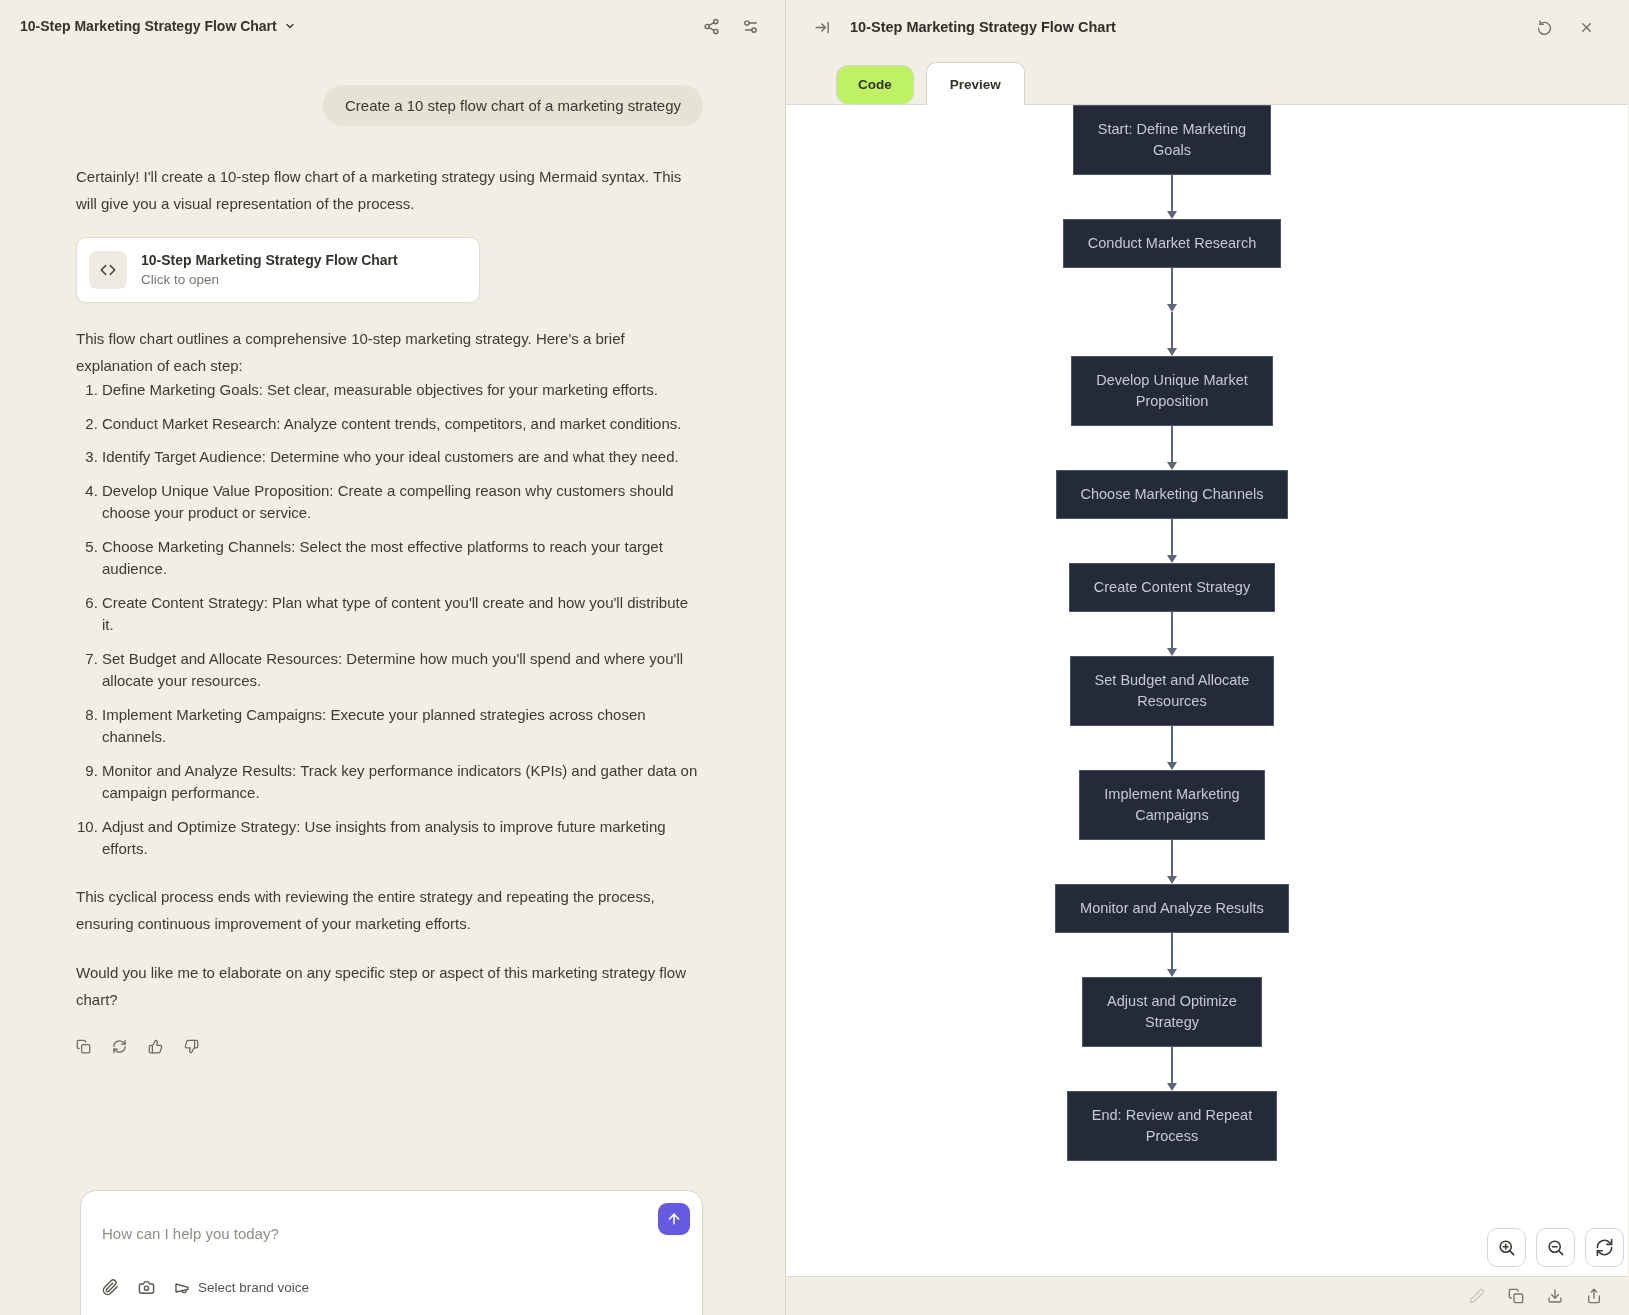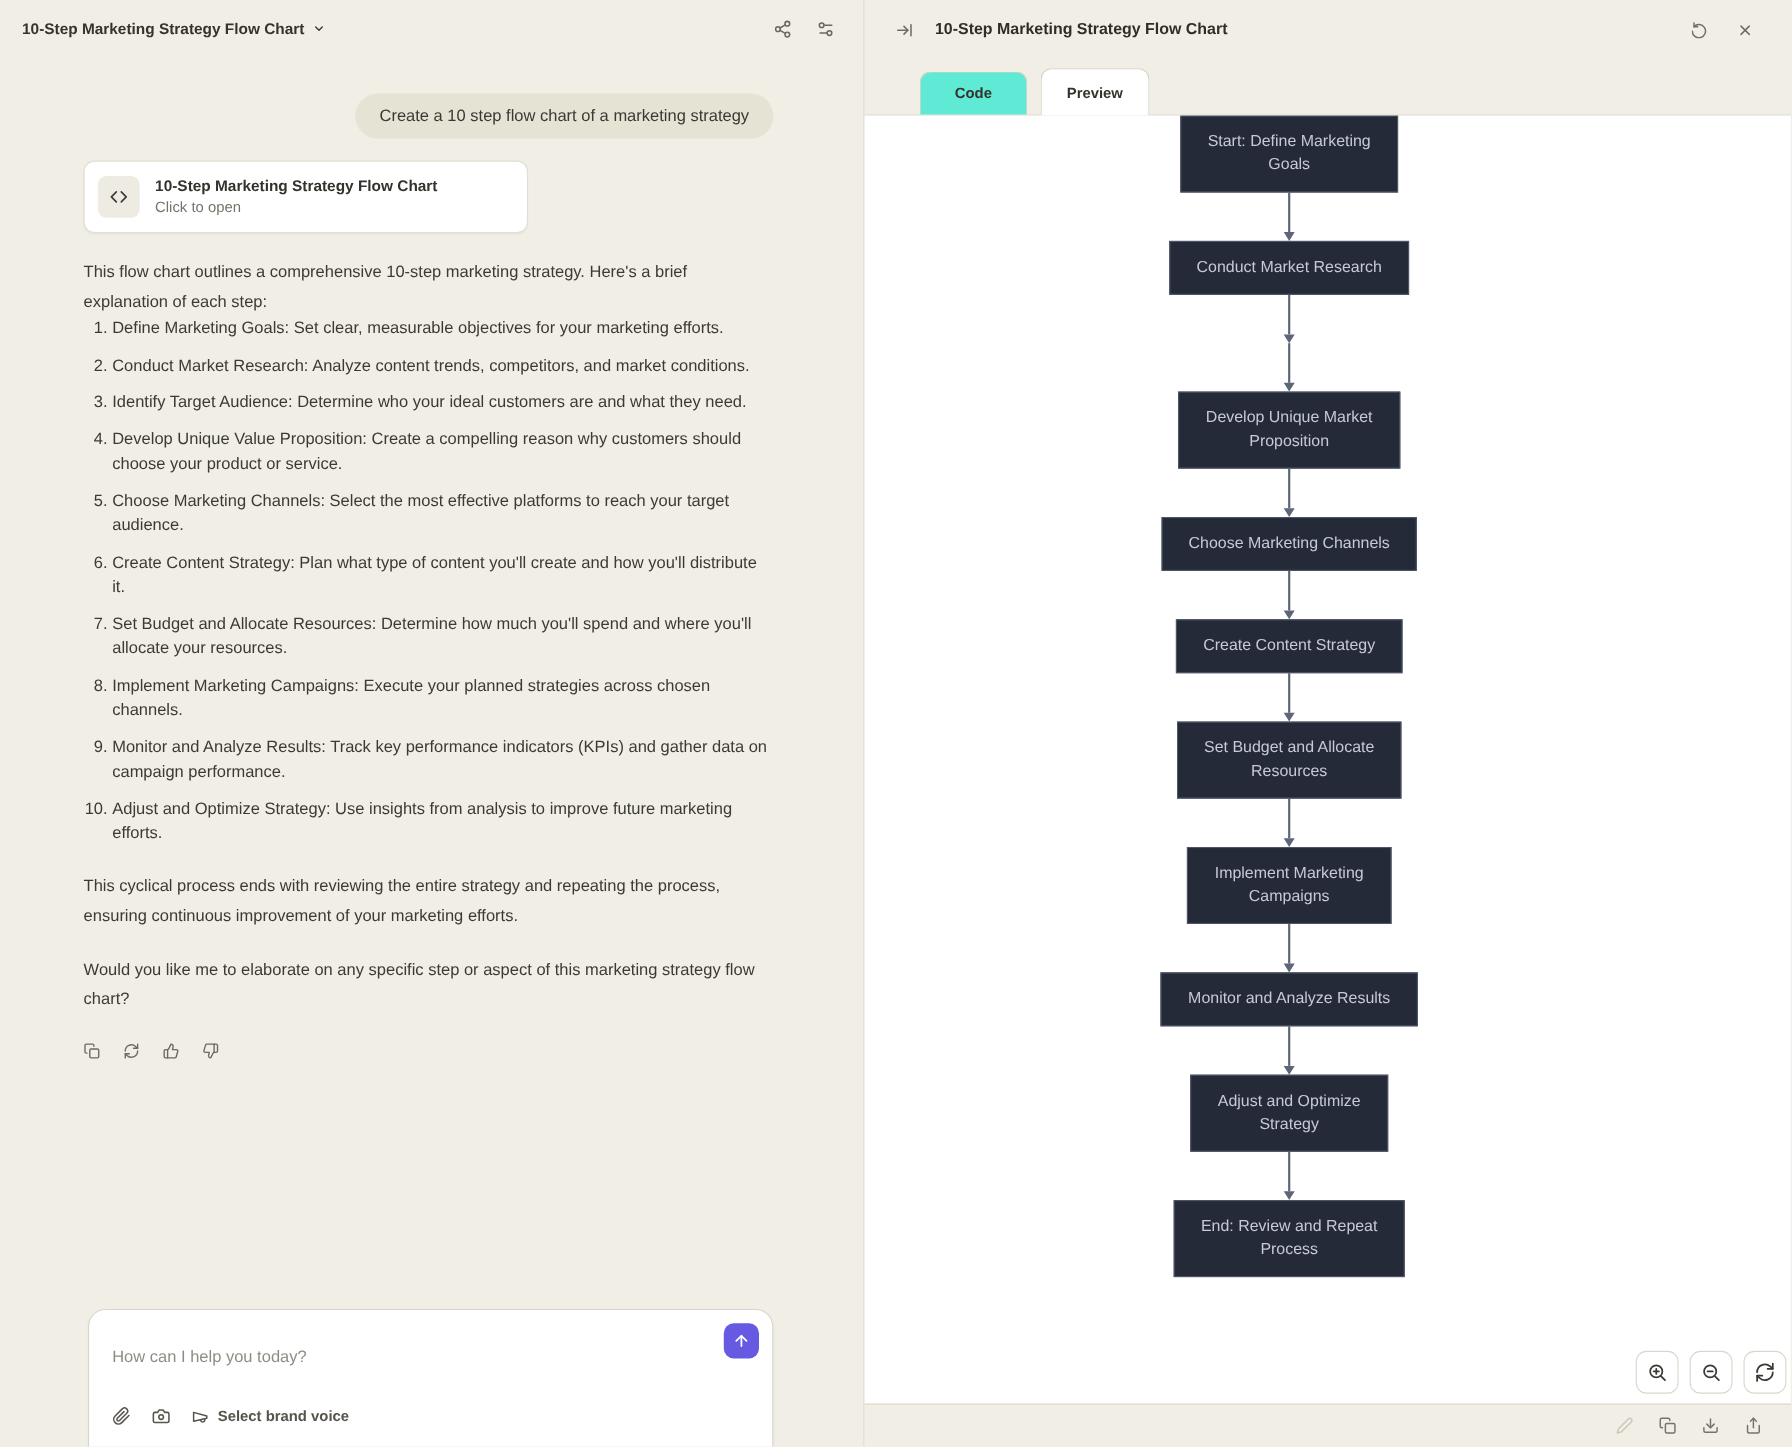--- a/index.html
+++ b/index.html
@@ -37,33 +37,33 @@
 
   .actions-row { display:flex; gap:21px; margin-top:26px; color:#6e6c63; }
   .actions-row .icon-btn { padding:0; }
 
   .composer { position:absolute; top:1190px; left:80px; width:623px; height:170px; background:#ffffff; border:1px solid #d9d7cc; border-radius:16px; box-shadow:0 1px 3px rgba(0,0,0,0.04); }
   .composer textarea { position:absolute; top:18px; left:0; width:100%; height:60px; border:none; outline:none; resize:none; background:transparent; padding:16px 56px 0 21px; font-family:"Liberation Sans", sans-serif; font-size:15px; color:#3c3b33; }
   .composer textarea::placeholder { color:#8f8d83; opacity:1; }
   .send-btn { position:absolute; top:12px; right:12px; width:32px; height:32px; border:none; border-radius:9px; background:#655ae1; color:#ffffff; display:flex; align-items:center; justify-content:center; cursor:pointer; }
   .composer-tools { position:absolute; top:88px; left:21px; display:flex; align-items:center; gap:19px; }
   .composer-tools .icon-btn { color:#57554d; padding:0; }
-  .brand-voice { display:flex; align-items:center; gap:8px; color:#55534a; font-size:13.5px; font-weight:700; background:none; border:none; cursor:pointer; }
+  .brand-voice { display:flex; align-items:center; gap:8px; color:#55534a; font-size:13.5px; font-weight:400; background:none; border:none; cursor:pointer; }
 
   
   .right-panel { position:relative; width:842px; height:100%; background:#f0eee5; }
   .artifact-header { position:absolute; top:0; left:0; right:0; height:54px; display:flex; align-items:center; padding:0 30px 0 24px; }
   .artifact-header .title { margin-left:15px; font-size:14.5px; font-weight:600; color:#2f2e29; }
   .artifact-header .spacer { flex:1; }
   .artifact-header .icon-btn { margin-left:17px; color:#6f6d65; }
   .panel-arrow { color:#4a4943; }
 
   .tabbar { position:absolute; top:61px; left:50px; display:flex; align-items:flex-end; gap:12px; height:43px; z-index:3; }
   .tab { border:1px solid #d6d4c9; border-bottom:none; border-radius:10px 10px 0 0; font-size:13.5px; font-weight:700; color:#33322c; cursor:pointer; display:flex; align-items:center; justify-content:center; }
-  .tab--inactive { background:#5eead4; height:39px; padding:0 31px 2px; }
+  .tab--inactive { background:#bef264; height:39px; padding:0 21px 2px;border-radius:12px; }
   .tab--active { background:#ffffff; height:43px; padding:0 23px; margin-bottom:-1px; z-index:4; }
 
   .preview { position:absolute; top:104px; left:0; right:0; bottom:39px; background:#ffffff; border-top:1px solid #dcdacf; overflow:hidden; }
   .flowchart { position:absolute; top:0; left:0; width:772px; display:flex; flex-direction:column; align-items:center; }
   .flow-node { background:#242a38; border:1px solid #4d5568; color:#c6cad4; font-size:14.5px; line-height:21px; padding:13px 24px; text-align:center; white-space:pre-line; max-width:246px; }
   .flow-edge { display:flex; flex-direction:column; align-items:center; height:44px; }
   .flow-edge-line { width:2px; flex:1; background:#5d6678; }
   .flow-edge-head { width:0; height:0; border-left:5px solid transparent; border-right:5px solid transparent; border-top:8px solid #5d6678; }
 
   .zoom-controls { position:absolute; right:4px; bottom:9px; display:flex; gap:10px; }
@@ -108,20 +108,21 @@
           </svg>
       </span>
     </button>
   </div>
 
   <div class="chat-body">
     <div class="user-row">
       <div class="user-bubble">Create a 10 step flow chart of a marketing strategy</div>
     </div>
 
+    <p class="msg-p first">Certainly! I'll create a 10-step flow chart of a marketing strategy using Mermaid syntax. This will give you a visual representation of the process.</p>
 
     <div class="artifact-card">
       <div class="tile">
         <svg width="18" height="18" viewBox="0 0 24 24" fill="none" stroke="currentColor" stroke-width="2" stroke-linecap="round" stroke-linejoin="round">
             <path d="M9 18l-6-6 6-6"></path>
             <path d="M15 6l6 6-6 6"></path>
           </svg>
       </div>
       <div class="meta">
         <div class="t">10-Step Marketing Strategy Flow Chart</div>

